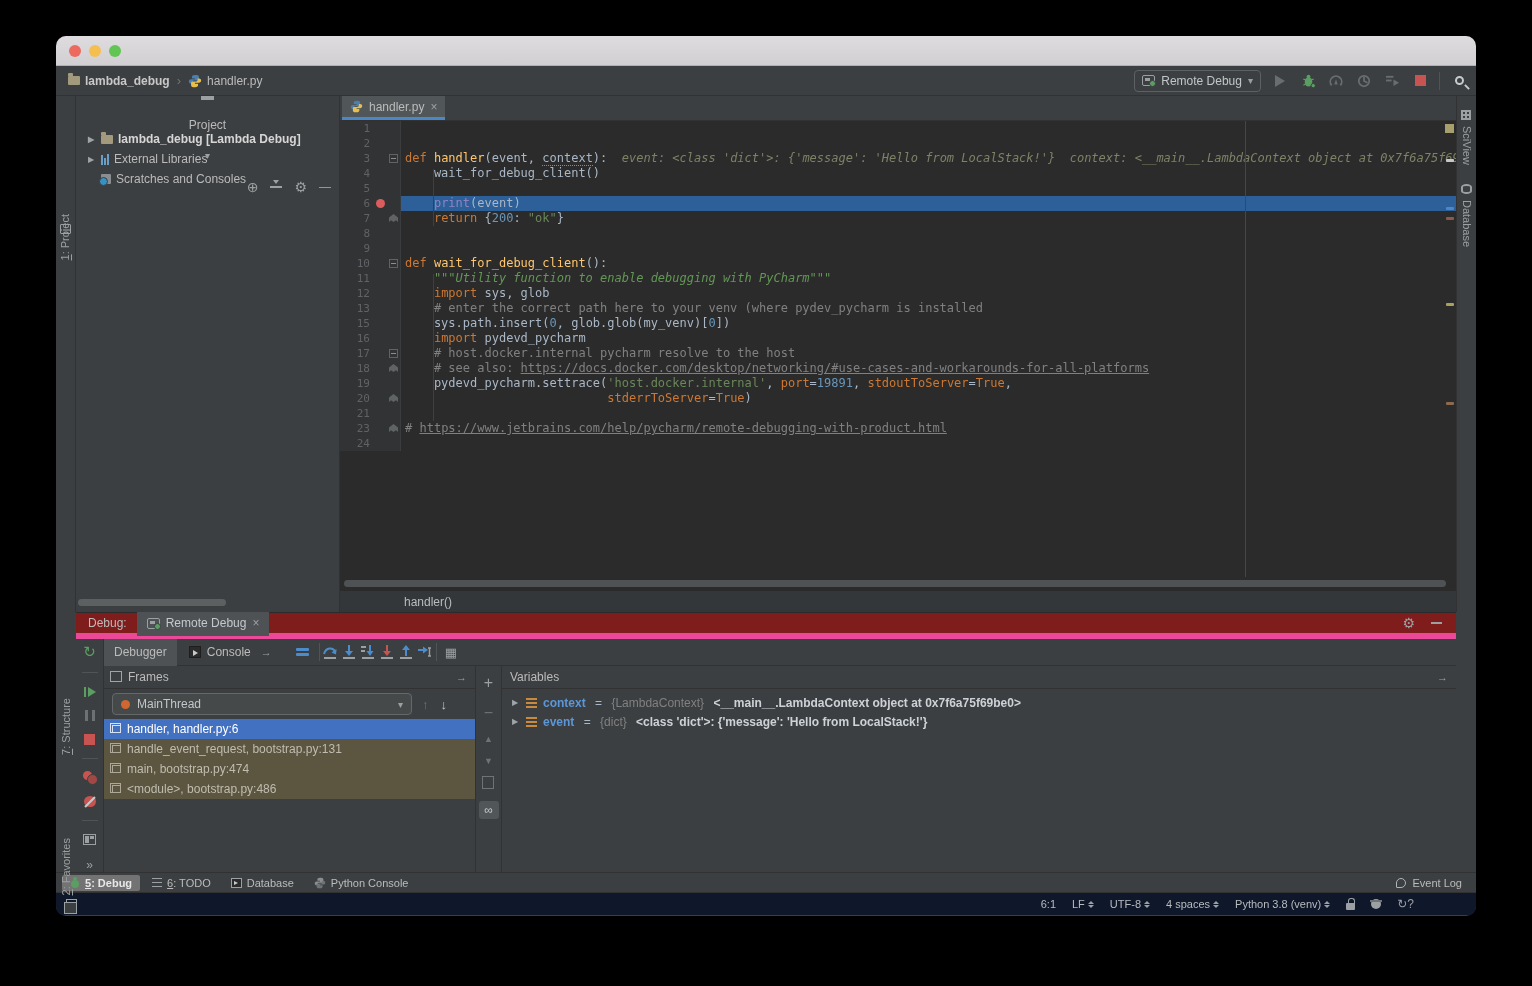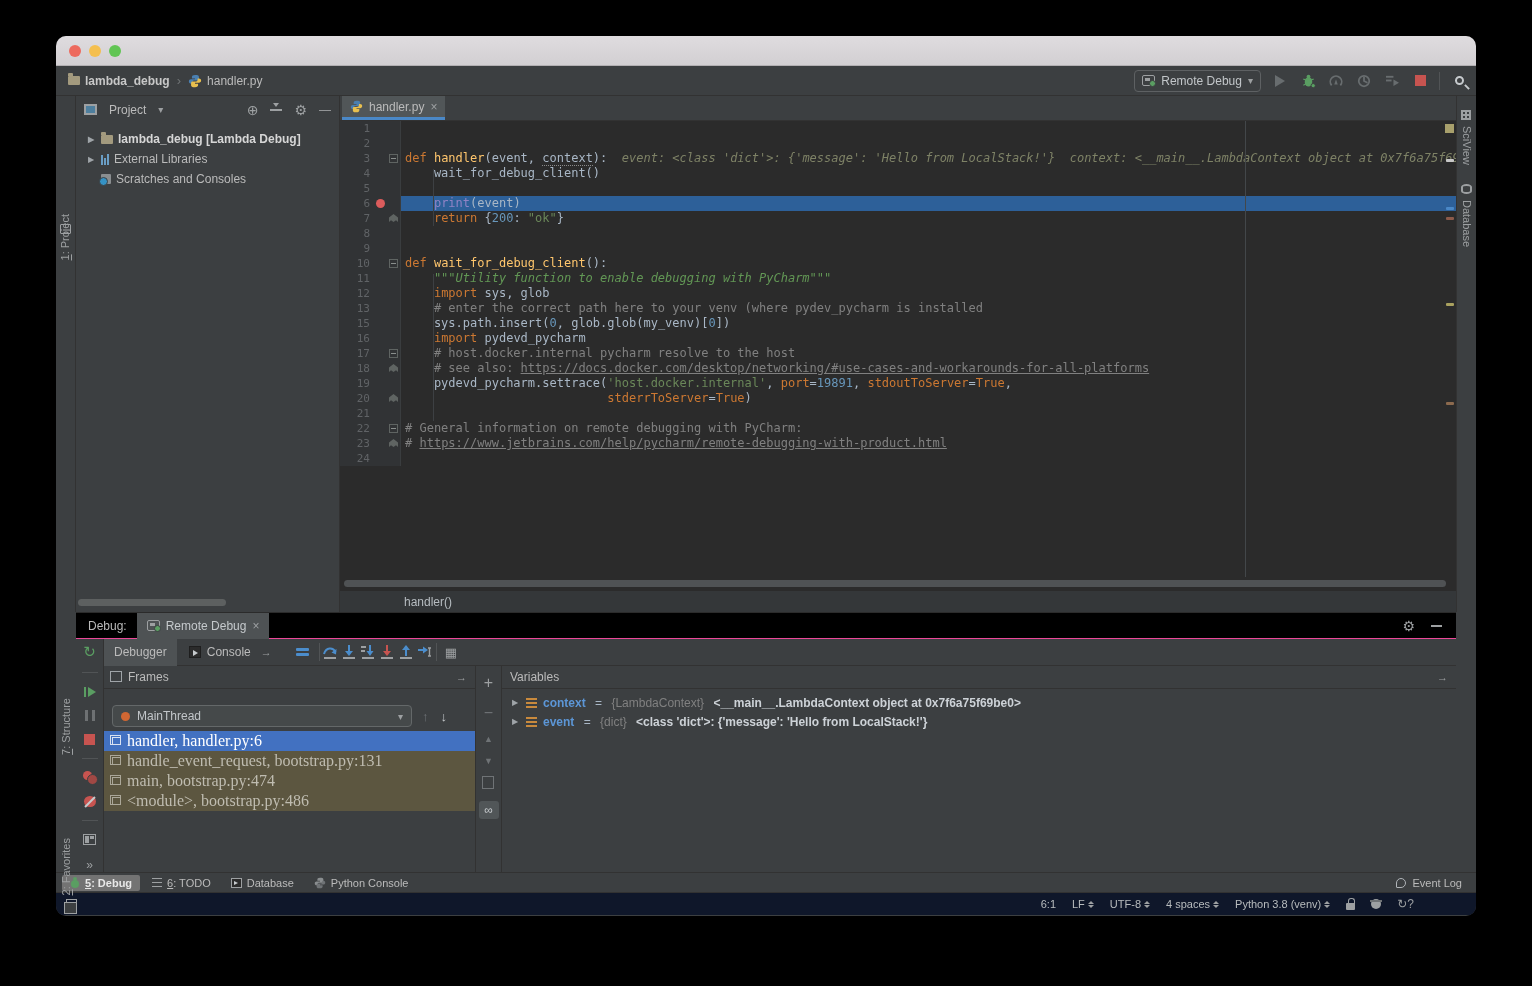--- a/index.html
+++ b/index.html
@@ -39,21 +39,21 @@
   .stripe { width:20px; background:#3c3f41; position:relative; font-size:11px; color:#9da0a2; }
   .stripe.left { border-right:1px solid #323232; }
   .stripe.right { border-left:1px solid #323232; }
   .vtext-left { writing-mode:vertical-rl; transform:rotate(180deg); position:absolute; left:3px; white-space:nowrap; }
   .vtext-right { writing-mode:vertical-rl; position:absolute; left:4px; white-space:nowrap; }
   .stripe u { text-decoration:underline; }
   .stripe-ico { position:absolute; left:4px; width:11px; height:10px; }
 
   
   .project { width:264px; background:#3c3f41; border-right:1px solid #323232; display:flex; flex-direction:column; position:relative; }
-  .proj-head { height:28px; display:flex; align-items:center; padding:0 8px; color:#bbb; font-size:12px; gap:12px; border-bottom:1px solid #3c3f41; }
+  .proj-head { height:28px; display:flex; align-items:center; padding:0 8px; color:#bbb; font-size:12px; gap:18px; border-bottom:1px solid #3c3f41;flex-direction:column; }
   .proj-ico { width:13px; height:11px; background:#4e7f9e; border:2px solid #9da0a2; }
   .proj-head .arr { color:#9da0a2; font-size:10px; }
   .proj-head-icons { margin-left:auto; display:flex; align-items:center; gap:12px; color:#9da0a2; font-size:14px; }
   .collapse-ico { width:12px; height:12px; position:relative; }
   .collapse-ico::before { content:""; position:absolute; top:5px; left:0; right:0; height:2px; background:#9da0a2; }
   .collapse-ico::after { content:""; position:absolute; left:3px; top:-1px; border-left:3px solid transparent; border-right:3px solid transparent; border-top:4px solid #9da0a2; }
   .tree { padding-top:5px; font-size:12px; color:#bbb; }
   .tree-row { height:20px; display:flex; align-items:center; gap:5px; padding-left:10px; cursor:default; }
   .tree-row .tw { color:#9fa4a8; font-size:8px; width:10px; text-align:center; }
   .tree-row.boldrow { font-weight:bold; color:#d6d6d6; }
@@ -92,21 +92,21 @@
   .sw{color:#a9b7c6; border-bottom:1px dotted #8a8a8a;}
   .estripe { position:absolute; right:0; top:0; bottom:0; width:13px; }
   .emark { position:absolute; right:2px; width:8px; height:3px; border-radius:1px; }
   .esq { position:absolute; right:2px; top:3px; width:9px; height:9px; background:#a8a06c; }
   .edscroll { height:13px; background:#2b2b2b; position:relative; }
   .edscroll .thumb { position:absolute; left:4px; right:10px; top:3px; height:7px; border-radius:4px; background:#4f5254; }
   .edcrumb { height:22px; background:#343739; border-top:1px solid #2b2b2b; color:#b6bcc0; font-size:12px; display:flex; align-items:center; padding-left:64px; font-family:"Liberation Sans",sans-serif; }
 
   
   .debugwin { height:260px; background:#3c3f41; border-top:1px solid #2b2b2b; display:flex; flex-direction:column; margin:0 20px; width:1380px; }
-  .dbg-head { height:26px; display:flex; align-items:center; background:#000000; border-bottom:1px solid #ec4899; font-size:12px; color:#bbb; }
+  .dbg-head { height:26px; display:flex; align-items:center; background:#7f1d1d; border-bottom:6px solid #ec4899; font-size:12px; color:#bbb; }
   .dbg-label { padding:0 10px 0 12px; }
   .dbg-tab { height:26px; background:#4e5254; display:flex; align-items:center; gap:6px; padding:0 10px; color:#c5c9cc; }
   .dbg-tab .x { color:#9da0a2; }
   .dbg-head-right { margin-left:auto; display:flex; gap:16px; align-items:center; padding-right:14px; color:#9da0a2; font-size:14px; }
   .dash { width:11px; height:2px; background:#9da0a2; }
   .dbg-body { flex:1; display:flex; min-height:0; }
   .vtb { width:28px; border-right:1px solid #323232; display:flex; flex-direction:column; align-items:center; padding-top:6px; gap:13px; }
   .vtb .sep { width:16px; height:1px; background:#515456; }
   .rerun { color:#5a9e62; font-size:15px; line-height:14px; }
   .resume { width:12px; height:12px; position:relative; }
@@ -135,27 +135,27 @@
   .exepoint { width:13px; height:10px; display:flex; flex-direction:column; justify-content:center; gap:2px; margin:0 8px; }
   .exepoint i { height:3px; background:#4b8dcc; border-radius:1px; }
   .stepico { width:17px; height:17px; display:flex; align-items:center; justify-content:center; }
   .dbg-content { flex:1; display:flex; min-height:0; }
 
   .frames { width:372px; display:flex; flex-direction:column; border-right:1px solid #323232; }
   .panel-head { height:23px; display:flex; align-items:center; gap:6px; padding:0 8px; color:#bbb; font-size:12px; border-bottom:1px solid #323232; }
   .frame-ico { width:10px; height:9px; border:1px solid #9fa4a8; position:relative; background:#3c3f41; }
   .frame-ico::before { content:""; position:absolute; left:-3px; top:-3px; width:10px; height:9px; border:1px solid #9fa4a8; background:#3c3f41; }
   .pin { margin-left:auto; color:#9da0a2; font-size:11px; }
-  .threadrow { height:30px; display:flex; align-items:center; gap:10px; padding:0 8px;margin-top:12px; }
+  .threadrow { height:30px; display:flex; align-items:center; gap:10px; padding:0 8px; }
   .combo { flex:1; max-width:300px; height:22px; border:1px solid #646869; border-radius:4px; background:#45494a; display:flex; align-items:center; gap:7px; padding:0 8px; color:#c2c6c9; font-size:12px; }
   .tdot { width:9px; height:9px; border-radius:50%; background:#d06733; }
   .combo .arr { margin-left:auto; color:#9da0a2; font-size:10px; }
   .thr-arrows { display:flex; gap:12px; font-size:13px; }
   .up { color:#6f7376; } .down { color:#c6cacd; }
-  .framelist { font-size:16px;font-family:Liberation Serif, serif; }
+  .framelist { font-size:12px; }
   .frow { height:20px; display:flex; align-items:center; gap:6px; padding-left:8px; color:#bfbcb0; }
   .frow.selected { background:#4271c1; color:#fff; }
   .frow.library { background:#5c5640; }
   .frow .fico { width:9px; height:8px; border:1px solid currentColor; position:relative; opacity:.8; flex:none; }
   .frow .fico::before { content:""; position:absolute; left:-3px; top:-3px; width:9px; height:8px; border:1px solid currentColor; }
 
   .watchstrip { width:26px; border-right:1px solid #323232; display:flex; flex-direction:column; align-items:center; padding-top:8px; gap:12px; color:#9da0a2; }
   .watchstrip .dim { color:#6f7376; }
   .watchstrip .small { font-size:9px; }
   .copyico { width:10px; height:11px; border:1px solid #6f7376; position:relative; }
@@ -342,21 +342,20 @@
             <div class="cl-row"><span class="gut"><span class="cl-num">11</span><span class="cl-bp"></span><span class="cl-fold"></span></span><span class="cl-code"><span class="sds">    """Utility function to enable debugging with PyCharm"""</span></span></div>
             <div class="cl-row"><span class="gut"><span class="cl-num">12</span><span class="cl-bp"></span><span class="cl-fold"></span></span><span class="cl-code"><span class="sd">    </span><span class="sk">import</span><span class="sd"> sys, glob</span></span></div>
             <div class="cl-row"><span class="gut"><span class="cl-num">13</span><span class="cl-bp"></span><span class="cl-fold"></span></span><span class="cl-code"><span class="sc">    # enter the correct path here to your venv (where pydev_pycharm is installed</span></span></div>
             <div class="cl-row"><span class="gut"><span class="cl-num">15</span><span class="cl-bp"></span><span class="cl-fold"></span></span><span class="cl-code"><span class="sd">    sys.path.insert(</span><span class="sn">0</span><span class="sd">, glob.glob(my_venv)[</span><span class="sn">0</span><span class="sd">])</span></span></div>
             <div class="cl-row"><span class="gut"><span class="cl-num">16</span><span class="cl-bp"></span><span class="cl-fold"></span></span><span class="cl-code"><span class="sd">    </span><span class="sk">import</span><span class="sd"> pydevd_pycharm</span></span></div>
             <div class="cl-row"><span class="gut"><span class="cl-num">17</span><span class="cl-bp"></span><span class="cl-fold m"></span></span><span class="cl-code"><span class="sc">    # host.docker.internal pycharm resolve to the host</span></span></div>
             <div class="cl-row"><span class="gut"><span class="cl-num">18</span><span class="cl-bp"></span><span class="cl-fold e"></span></span><span class="cl-code"><span class="sc">    # see also: </span><span class="scl">https://docs.docker.com/desktop/networking/#use-cases-and-workarounds-for-all-platforms</span></span></div>
             <div class="cl-row"><span class="gut"><span class="cl-num">19</span><span class="cl-bp"></span><span class="cl-fold"></span></span><span class="cl-code"><span class="sd">    pydevd_pycharm.settrace(</span><span class="ss">'host.docker.internal'</span><span class="sd">, </span><span class="sk">port</span><span class="sd">=</span><span class="sn">19891</span><span class="sd">, </span><span class="sk">stdoutToServer</span><span class="sd">=</span><span class="sk">True</span><span class="sd">,</span></span></div>
             <div class="cl-row"><span class="gut"><span class="cl-num">20</span><span class="cl-bp"></span><span class="cl-fold e"></span></span><span class="cl-code"><span class="sd">                            </span><span class="sk">stderrToServer</span><span class="sd">=</span><span class="sk">True</span><span class="sd">)</span></span></div>
             <div class="cl-row"><span class="gut"><span class="cl-num">21</span><span class="cl-bp"></span><span class="cl-fold"></span></span><span class="cl-code"></span></div>
-            <div class="cl-row"><span class="gut"><span class="cl-num">22</span><span class="cl-bp"></span><span class="cl-fold m"></span></span><span class="cl-code"><span class="sc"># General information on remote debugging with PyCharm:</span></span></div>
             <div class="cl-row"><span class="gut"><span class="cl-num">23</span><span class="cl-bp"></span><span class="cl-fold e"></span></span><span class="cl-code"><span class="sc"># </span><span class="scl">https://www.jetbrains.com/help/pycharm/remote-debugging-with-product.html</span></span></div>
             <div class="cl-row"><span class="gut"><span class="cl-num">24</span><span class="cl-bp"></span><span class="cl-fold"></span></span><span class="cl-code"></span></div>
           </div>
         <div class="estripe">
           <span class="esq"></span>
           <span class="emark" style="top:38px; background:#c8c8c8;"></span>
           <span class="emark" style="top:86px; background:#4a88c7;"></span>
           <span class="emark" style="top:96px; background:#8c5a4a;"></span>
           <span class="emark" style="top:182px; background:#a9a15f;"></span>
           <span class="emark" style="top:281px; background:#8c6a4e;"></span>

